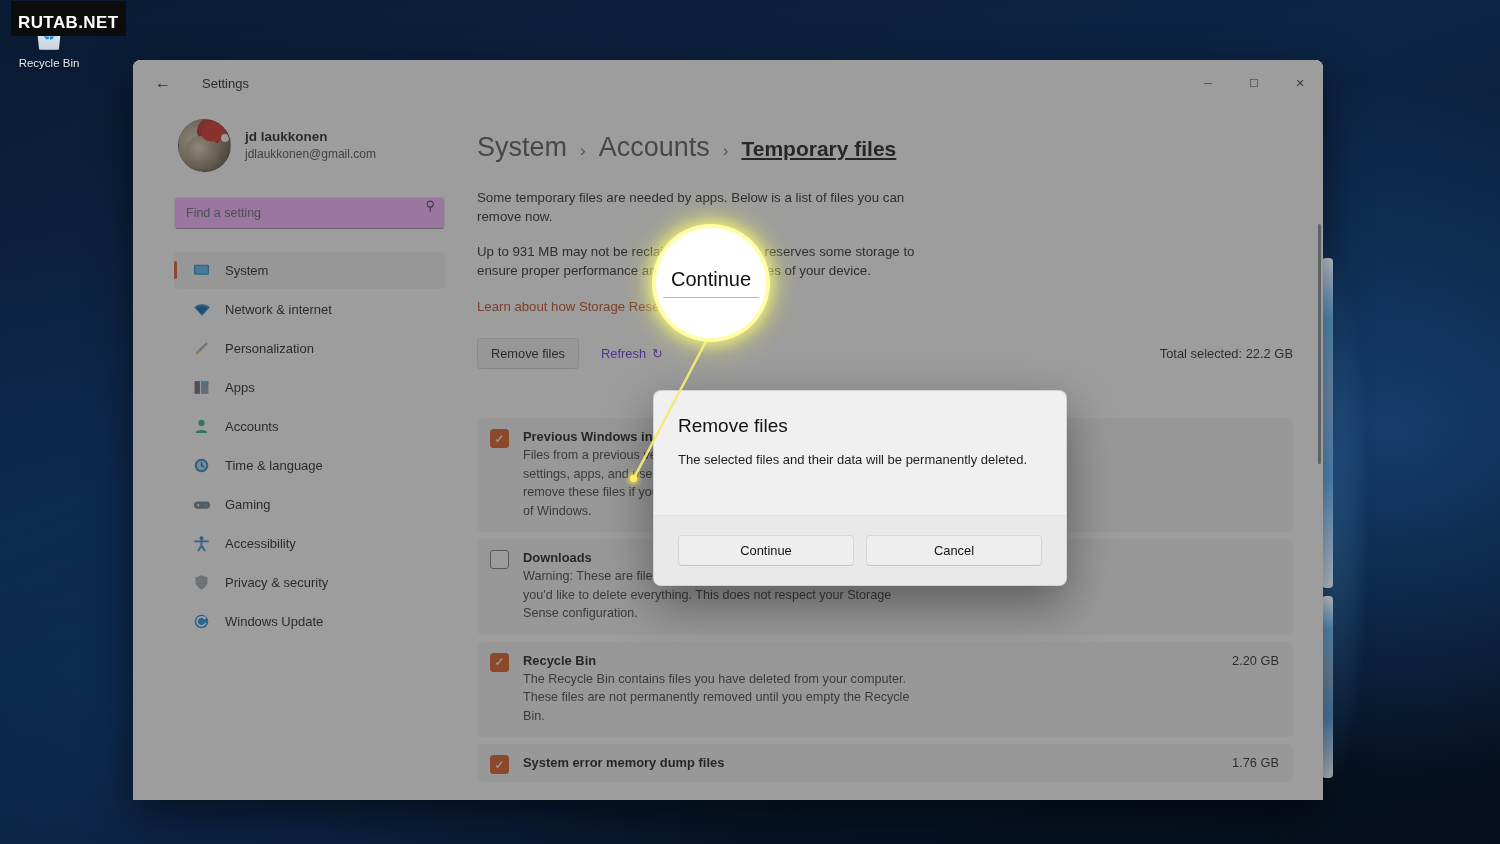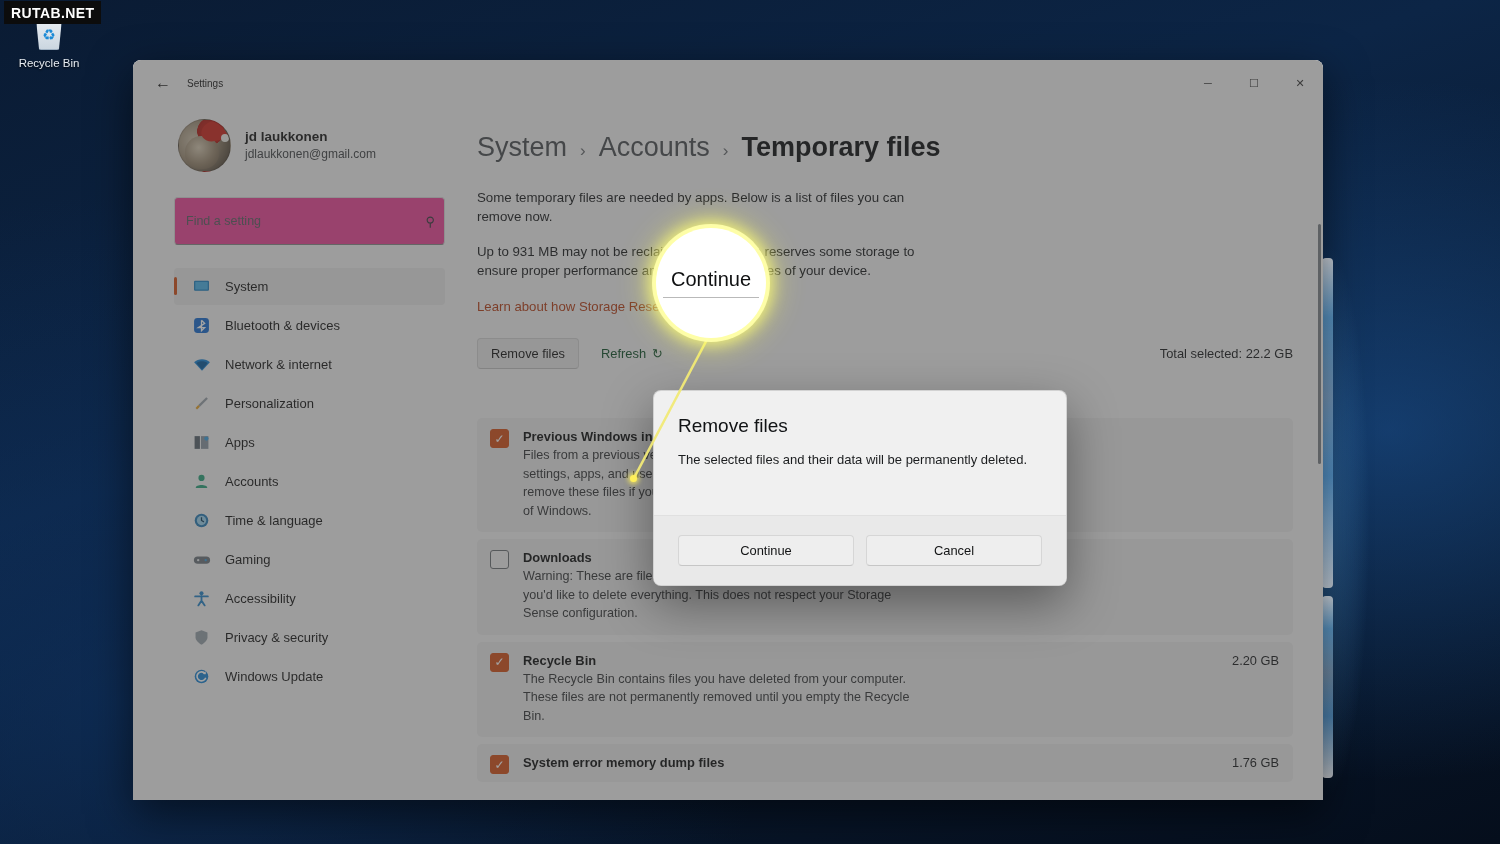--- a/index.html
+++ b/index.html
@@ -35,27 +35,27 @@
   #ribbon-a { left: 1322px; top: 258px; width: 11px; height: 330px; border-radius: 4px; }
   #ribbon-b { left: 1322px; top: 596px; width: 11px; height: 182px; border-radius: 4px; }
   #ribbon-glow {
     position: absolute; left: 1290px; top: 240px; width: 80px; height: 560px;
     background: radial-gradient(ellipse at 45% 50%, rgba(90,170,235,0.35) 0%, rgba(20,60,110,0) 70%);
     pointer-events: none;
   }
 
   
   #watermark {
-    position: absolute; left: 4px; top: 1px;
+    position: absolute; left: 11px; top: 1px;
     background: #0c0c0c;
     color: #ffffff;
-    font-size: 14px;
+    font-size: 17px;
     font-weight: bold;
     letter-spacing: .4px;
-    padding: 4px 7px 3px 7px;
+    padding: 12px 7px 3px 7px;
     font-family: "Liberation Sans", sans-serif;
     z-index: 60;
   }
 
   
   #recycle-bin {
     position: absolute; left: 8px; top: 16px;
     width: 82px; text-align: center;
     z-index: 5;
   }
@@ -118,22 +118,22 @@
   }
   #back-button {
     width: 32px; height: 32px;
     display: flex; align-items: center; justify-content: center;
     border-radius: 5px;
     color: #1b1b1b;
     font-size: 16px;
     cursor: pointer;
   }
   #titlebar-title {
-    margin-left: 8px;
-    font-size: 10px;
+    margin-left: 23px;
+    font-size: 13px;
     color: #1b1b1b;
   }
   #window-controls {
     position: absolute; right: 0; top: 0;
     display: flex; height: 46px;
   }
   .wc {
     width: 46px; height: 46px;
     display: flex; align-items: center; justify-content: center;
     font-size: 11px; color: #3c3c3c;
@@ -181,26 +181,26 @@
     position: absolute; left: 6px; top: 16px;
     width: 34px; height: 33px;
     background: radial-gradient(circle at 40% 35%, #d8cbb4 0%, #9b8a72 55%, #6a5b49 100%);
     border-radius: 48% 48% 46% 46%;
   }
   .acct-name { font-size: 13.5px; font-weight: bold; color: #1b1b1b; line-height: 18px; }
   .acct-mail { font-size: 12px; color: #44474a; line-height: 17px; }
 
   #search-wrap {
     margin-top: 21px;
-    height: 48px;
-    background: #ec4899;
+    height: 32px;
+    background: #f0abfc;
     border: 1px solid #d9d9d9;
     border-bottom: 1px solid #8a8a8a;
     border-radius: 4px;
-    display: flex; align-items: center;
+    display: flex; 
     padding: 0 9px 0 11px;
   }
   #search-input {
     flex: 1; border: none; outline: none; background: transparent;
     font-size: 12.5px; color: #1b1b1b;
     font-family: "Liberation Sans", sans-serif;
   }
   #search-input::placeholder { color: #5d6164; }
   #search-icon { color: #3a3d40; font-size: 13px; }
 
@@ -237,21 +237,21 @@
     padding: 26px 30px 0 14px;
     position: relative;
     overflow: hidden;
   }
   #breadcrumb {
     display: flex; align-items: baseline; gap: 13px;
     margin-bottom: 26px;
   }
   .bc-part { font-size: 27px; color: #4e5256; font-weight: normal; cursor: pointer; }
   .bc-sep  { font-size: 17px; color: #6a6e72; }
-  .bc-current { font-size: 27px; color: #111315; font-weight: bold; }
+  .bc-current { font-size: 21px; color: #111315; font-weight: bold; text-decoration: underline; }
 
   .para {
     font-size: 13.3px; line-height: 18.5px;
     color: #1d1f21; max-width: 440px;
     margin-bottom: 17px;
   }
   #learn-link {
     display: inline-block;
     font-size: 13.2px; color: #b8431c;
     text-decoration: none; cursor: pointer;
@@ -267,21 +267,21 @@
     border: 1px solid #d3d3d3;
     border-bottom-color: #c3c3c3;
     border-radius: 4px;
     height: 31px; padding: 0 13px;
     font-size: 12.8px; color: #181818;
     cursor: pointer;
     font-family: "Liberation Sans", sans-serif;
   }
   #refresh-button {
     background: transparent; border: none;
-    color: #14532d; font-size: 12.9px;
+    color: #6d28d9; font-size: 12.9px;
     display: flex; align-items: center; gap: 6px;
     cursor: pointer;
     font-family: "Liberation Sans", sans-serif;
   }
   #total-selected {
     position: absolute; right: 0px;
     font-size: 12.9px; color: #1d1f21; white-space: nowrap;
   }
   #last-scanned { font-size: 14px; color: #1d1f21; margin-bottom: 12px; text-align: center; }
 
@@ -458,29 +458,20 @@
             <span class="nav-ico">
               <svg width="17" height="17" viewBox="0 0 16 16">
                   <rect x="1" y="2.5" width="14" height="9.5" rx="1" fill="#1a7fc1"></rect>
                   <rect x="2.1" y="3.6" width="11.8" height="7.3" fill="#4eb3e8"></rect>
                 </svg>
             </span>
             <span>System</span>
           </div>
           <div class="nav-item">
             <span class="nav-ico">
-              <svg width="17" height="17" viewBox="0 0 16 16">
-                  <rect x="1" y="1" width="14" height="14" rx="3.2" fill="#1d6fd0"></rect>
-                  <path d="M8 3 L11 6 L5 10 L11 10 L8 13 L8 3" stroke="#fff" stroke-width="1.2" fill="none"></path>
-                </svg>
-            </span>
-            <span>Bluetooth &amp; devices</span>
-          </div>
-          <div class="nav-item">
-            <span class="nav-ico">
               <svg width="18" height="18" viewBox="0 0 16 16">
                   <path d="M1 5.5 C4.5 2, 11.5 2, 15 5.5 L8 13 Z" fill="#1a84d6"></path>
                   <path d="M3 6.4 C5.5 4.2, 10.5 4.2, 13 6.4 L8 12 Z" fill="#0f5e9e"></path>
                 </svg>
             </span>
             <span>Network &amp; internet</span>
           </div>
           <div class="nav-item">
             <span class="nav-ico">
               <svg width="17" height="17" viewBox="0 0 16 16">

